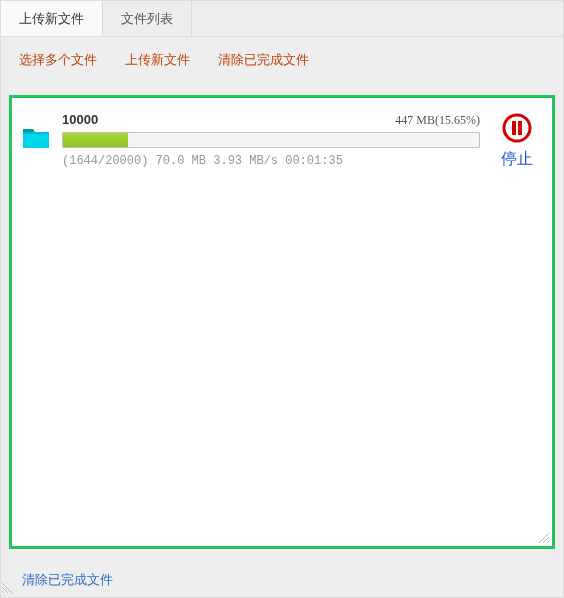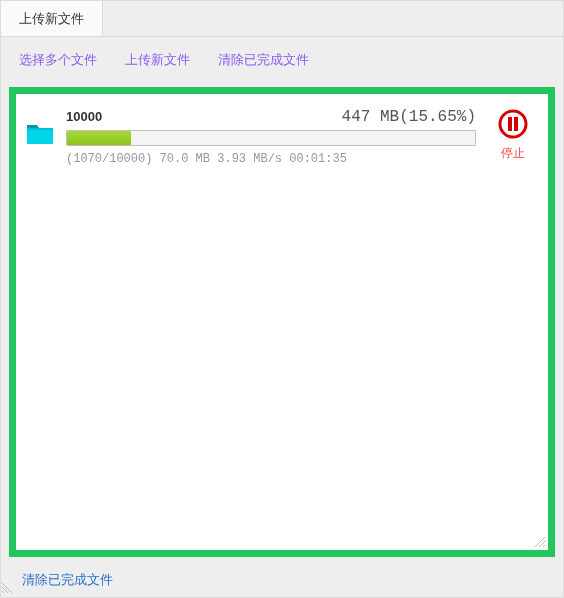--- a/index.html
+++ b/index.html
@@ -34,29 +34,29 @@
     .tab.active {
       background: #fafafa;
       color: #333;
     }
     .toolbar {
       display: flex;
       padding: 14px 18px;
       gap: 28px;
     }
     .toolbar-item {
-      color: #8b5cf6;
+      color: #c2410c;
       font-size: 13px;
       cursor: pointer;
     }
     .content {
       flex: 1;
       background: #fff;
-      margin: 4px 8px;
-      border: 7px solid #22c55e;
+      margin: 12px 8px;
+      border: 3px solid #22c55e;
       position: relative;
       overflow: hidden;
     }
     .upload-row {
       display: flex;
       padding: 14px 10px;
       align-items: flex-start;
     }
     .folder-icon {
       width: 28px;
@@ -75,22 +75,22 @@
       align-items: baseline;
       margin-bottom: 4px;
     }
     .upload-name {
       font-weight: bold;
       color: #333;
       font-size: 13px;
     }
     .upload-size {
       color: #555;
-      font-size: 16px;
-      font-family: Liberation Mono, monospace;
+      font-size: 12px;
+      font-family: Liberation Serif, serif;
     }
     .progress-bar {
       width: 100%;
       height: 16px;
       border: 1px solid #c0c0c0;
       background: #f5f5f5;
       position: relative;
       border-radius: 1px;
     }
     .progress-fill {
@@ -108,22 +108,22 @@
       width: 50px;
       text-align: center;
       margin-left: 12px;
       flex-shrink: 0;
     }
     .pause-btn {
       cursor: pointer;
       display: inline-block;
     }
     .pause-label {
-      color: #ef4444;
-      font-size: 12px;
+      color: #1d4ed8;
+      font-size: 16px;
       margin-top: 2px;
     }
     .resize-handle {
       position: absolute;
       right: 2px;
       bottom: 2px;
       width: 14px;
       height: 14px;
     }
     .footer {
@@ -140,20 +140,21 @@
       bottom: 2px;
     }
   </style>
 </head>
 <body>
 
 <div class="container">
 
   <div class="tabs">
     <div class="tab active">上传新文件</div>
+    <div class="tab">文件列表</div>
   </div>
 
   <div class="toolbar">
     <span class="toolbar-item">选择多个文件</span>
     <span class="toolbar-item">上传新文件</span>
     <span class="toolbar-item">清除已完成文件</span>
   </div>
 
   <div class="content">
     <div class="upload-row">
@@ -165,21 +166,21 @@
         </svg>
       </div>
       <div class="upload-main">
         <div class="upload-header">
           <span class="upload-name">10000</span>
           <span class="upload-size">447 MB(15.65%)</span>
         </div>
         <div class="progress-bar">
           <div class="progress-fill"></div>
         </div>
-        <div class="upload-stats">(1070/10000) 70.0 MB 3.93 MB/s 00:01:35</div>
+        <div class="upload-stats">(1644/20000) 70.0 MB 3.93 MB/s 00:01:35</div>
       </div>
       <div class="action-col">
         <div class="pause-btn">
           <svg width="32" height="32" viewBox="0 0 32 32">
             <circle cx="16" cy="16" r="13" fill="none" stroke="#d40000" stroke-width="3"></circle>
             <rect x="11" y="9" width="4" height="14" fill="#d40000"></rect>
             <rect x="17" y="9" width="4" height="14" fill="#d40000"></rect>
           </svg>
         </div>
         <div class="pause-label">停止</div>

